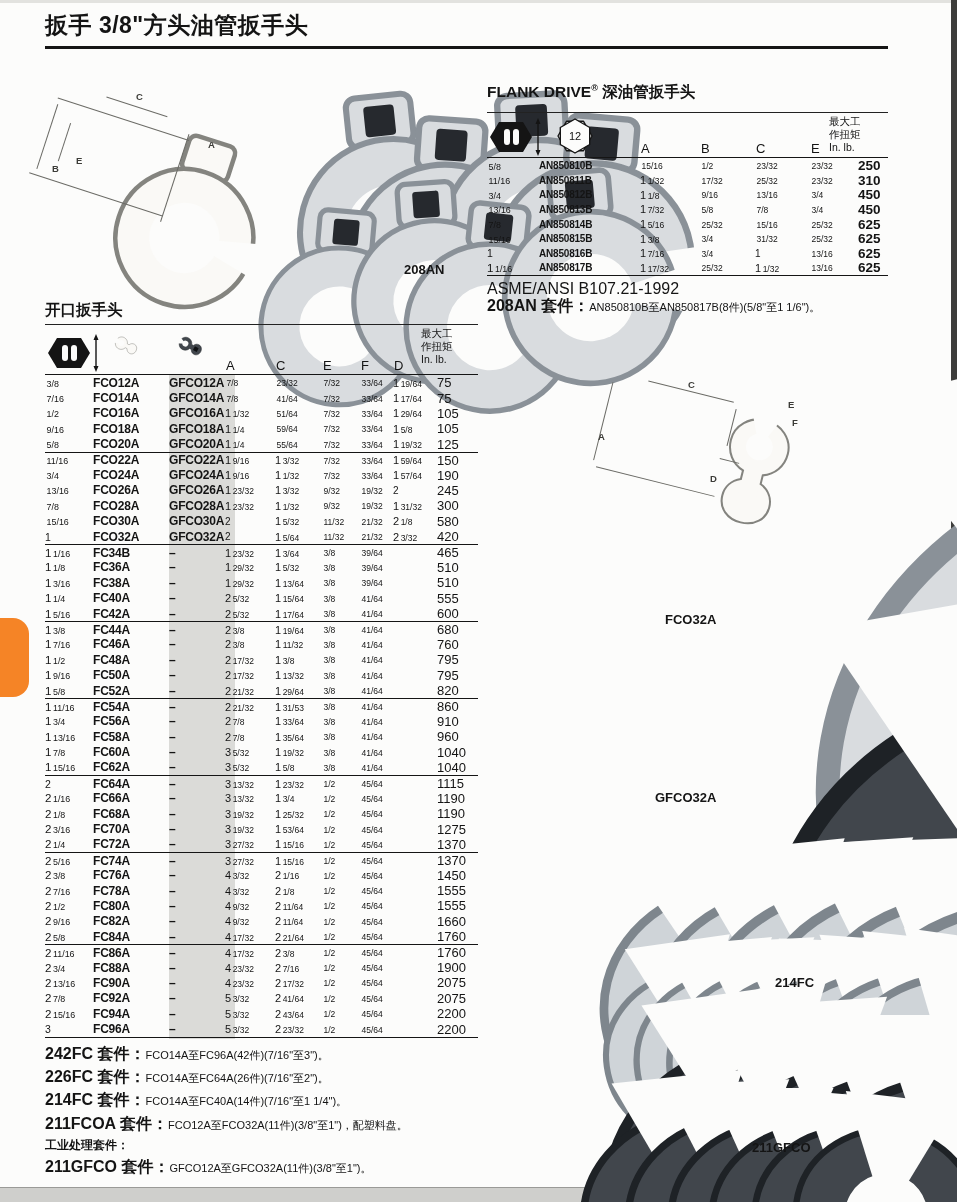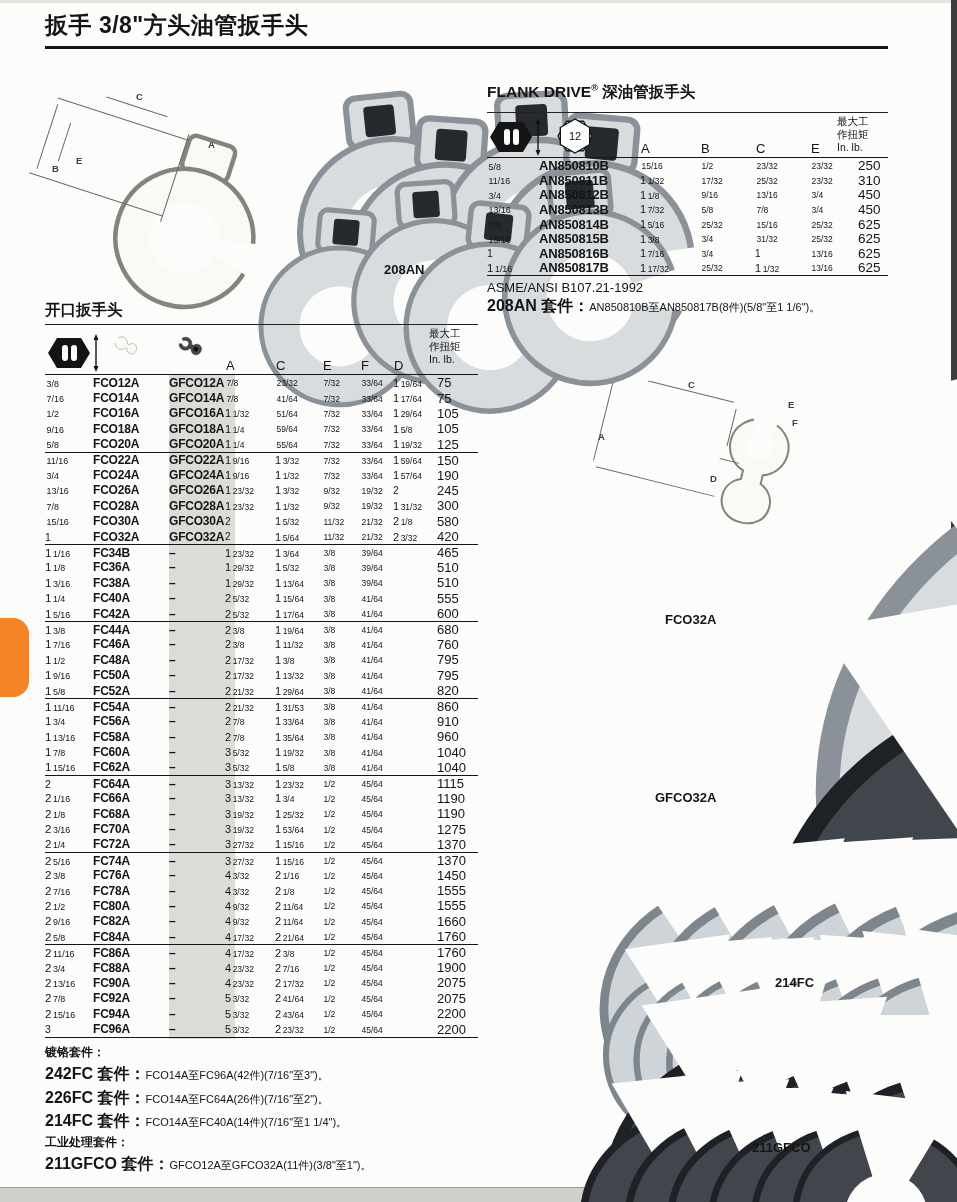--- a/index.html
+++ b/index.html
@@ -12,45 +12,45 @@
   .orange-tab{position:absolute;left:0;top:618px;width:29px;height:79px;background:#f58426;
               border-radius:0 16px 16px 0;}
   
   .main-title{position:absolute;left:45px;top:10px;font-size:23px;font-weight:700;letter-spacing:.5px;}
   .title-rule{position:absolute;left:45px;top:46px;width:843px;height:3px;background:#151515;}
   
   .sec-title{position:absolute;font-weight:700;font-size:15.5px;}
   .reg{font-size:9px;vertical-align:super;}
   
   .thead{position:absolute;border-top:1.5px solid #222;border-bottom:1.5px solid #151515;box-sizing:border-box;}
-  .torque-head{position:absolute;right:4px;top:2px;font-size:10.5px;line-height:1.22;text-align:left;}
+  .torque-head{position:absolute;right:12px;top:2px;font-size:10.5px;line-height:1.22;text-align:left;}
   .letters{position:absolute;left:0;bottom:1px;width:100%;display:grid;font-size:13px;}
   .letters .td{padding-left:1px;}
   
   .tbl{position:absolute;z-index:2;border-bottom:1.5px solid #151515;}
   .tr{display:grid;align-items:center;box-sizing:border-box;}
   .tr.brk{border-top:1.4px solid #151515;}
   #open-rows .tr{grid-template-columns:48px 76px 56px 50px 47px 38px 33px 44px 1fr;height:15.4px;}
   #flank-rows .tr{grid-template-columns:52px 101px 60px 55px 55px 48px 1fr;height:14.65px;}
   #open-head .letters{grid-template-columns:48px 76px 56px 50px 47px 38px 33px 44px 1fr;}
   #flank-head .letters{grid-template-columns:52px 101px 60px 55px 55px 48px 1fr;}
   .c-size{font-size:10.5px;white-space:nowrap;}
   .c-code{font-weight:700;font-size:12px;letter-spacing:-.2px;white-space:nowrap;}
-  #flank-rows .c-code{font-size:13px;}
+  #flank-rows .c-code{font-size:10px;}
   .c-dim{font-size:10px;white-space:nowrap;}
   .c-tq{font-size:13px;}
-  #flank-rows .c-tq{font-size:13.5px;}
+  #flank-rows .c-tq{font-size:13.5px;font-weight:bold;}
   .fi{font-size:1.1em;}
   .fr{font-size:.85em;margin-left:1.5px;}
   .gray-stripe{position:absolute;left:169px;top:375px;width:66px;height:664px;background:#dbdbd8;z-index:1;}
   
   .notes{position:absolute;font-size:11px;line-height:1.45;}
   .notes .heading{font-weight:700;font-size:12px;margin:2px 0 1px;}
   .note b{font-size:16px;}
-  .asme{font-size:13px;}
+  .asme{font-size:16px;}
   
   .plabel{position:absolute;font-weight:700;font-size:13px;z-index:3;}
   
   .m{fill:var(--mf,#d9dcdf);stroke:var(--ms,#878e95);stroke-width:1.6;}
   .sq{fill:var(--sqf,#26292e);}
   .bgc{fill:#fcfcfb;}
   use.chrome{--mf:#d9dcdf;--ms:#8a9198;--sqf:#26292e;}
   use.chrome2{--mf:#cfd4d8;--ms:#7e868d;--sqf:#1e2226;}
   use.blackw{--mf:#41464c;--ms:#1e2226;--sqf:#0e1012;}
   use.lineart{--mf:#faf9f6;--ms:#84847f;--sqf:#faf9f6;}
@@ -117,21 +117,21 @@
   <svg id="an-gallery" width="285" height="195" style="left:195px;top:88px">
       <use href="#cfn" class="chrome" transform="translate(14,22) rotate(-6) scale(1.25)"></use>
       <use href="#cfn" class="chrome" transform="translate(86,16) rotate(4) scale(1.28)"></use>
       <use href="#cfn" class="chrome" transform="translate(160,12) rotate(-3) scale(1.3)"></use>
       <use href="#cfn" class="chrome" transform="translate(232,10) rotate(5) scale(1.32)"></use>
       <use href="#cfn" class="chrome" transform="translate(12,108) rotate(5) scale(1.05)"></use>
       <use href="#cfn" class="chrome" transform="translate(84,102) rotate(-4) scale(1.08)"></use>
       <use href="#cfn" class="chrome" transform="translate(156,98) rotate(6) scale(1.12)"></use>
       <use href="#cfn" class="chrome" transform="translate(228,94) rotate(-5) scale(1.15)"></use>
     </svg>
-  <div class="plabel" style="left:384px;top:262px">208AN</div>
+  <div class="plabel" style="left:404px;top:262px">208AN</div>
 
   <div class="sec-title" style="left:487px;top:82px">
     <span>FLANK DRIVE</span><span class="reg">®</span><span> 深油管扳手头</span>
   </div>
 
   <div id="flank-head" class="thead" style="left:487px;top:112px;width:401px;height:46px">
     <svg class="icon-inline" width="56" height="40" style="left:0;top:4px">
         <use href="#hexdrive"></use>
       </svg>
     <svg class="icon-inline" width="44" height="44" style="left:66px;top:1px">
@@ -736,25 +736,25 @@
         <div class="td c-dim"><span class="fi">5</span><span class="fr">3/32</span></div>
         <div class="td c-dim"><span class="fi">2</span><span class="fr">23/32</span></div>
         <div class="td c-dim"><span class="fr">1/2</span></div>
         <div class="td c-dim"><span class="fr">45/64</span></div>
         <div class="td c-dim"></div>
         <div class="td c-tq">2200</div>
       </div>
     </div>
 
   <div class="notes" style="left:45px;top:1042px;width:440px">
-    <div class="heading">镀铬套件：</div>
     <div id="chrome-sets">
         <div class="note"><b>242FC 套件：</b><span>FCO14A至FC96A(42件)(7/16"至3")。</span></div>
         <div class="note"><b>226FC 套件：</b><span>FCO14A至FC64A(26件)(7/16"至2")。</span></div>
         <div class="note"><b>214FC 套件：</b><span>FCO14A至FC40A(14件)(7/16"至1 1/4")。</span></div>
+        <div class="note"><b>211FCOA 套件：</b><span>FCO12A至FCO32A(11件)(3/8"至1")，配塑料盘。</span></div>
       </div>
     <div class="heading">工业处理套件：</div>
     <div id="industrial-sets">
         <div class="note"><b>211GFCO 套件：</b><span>GFCO12A至GFCO32A(11件)(3/8"至1")。</span></div>
       </div>
   </div>
 
   <svg width="215" height="110" style="left:592px;top:378px">
     <g transform="translate(36,2) rotate(14)">
       <use href="#cfo" class="lineart" transform="translate(34,0) scale(1.02)"></use>

